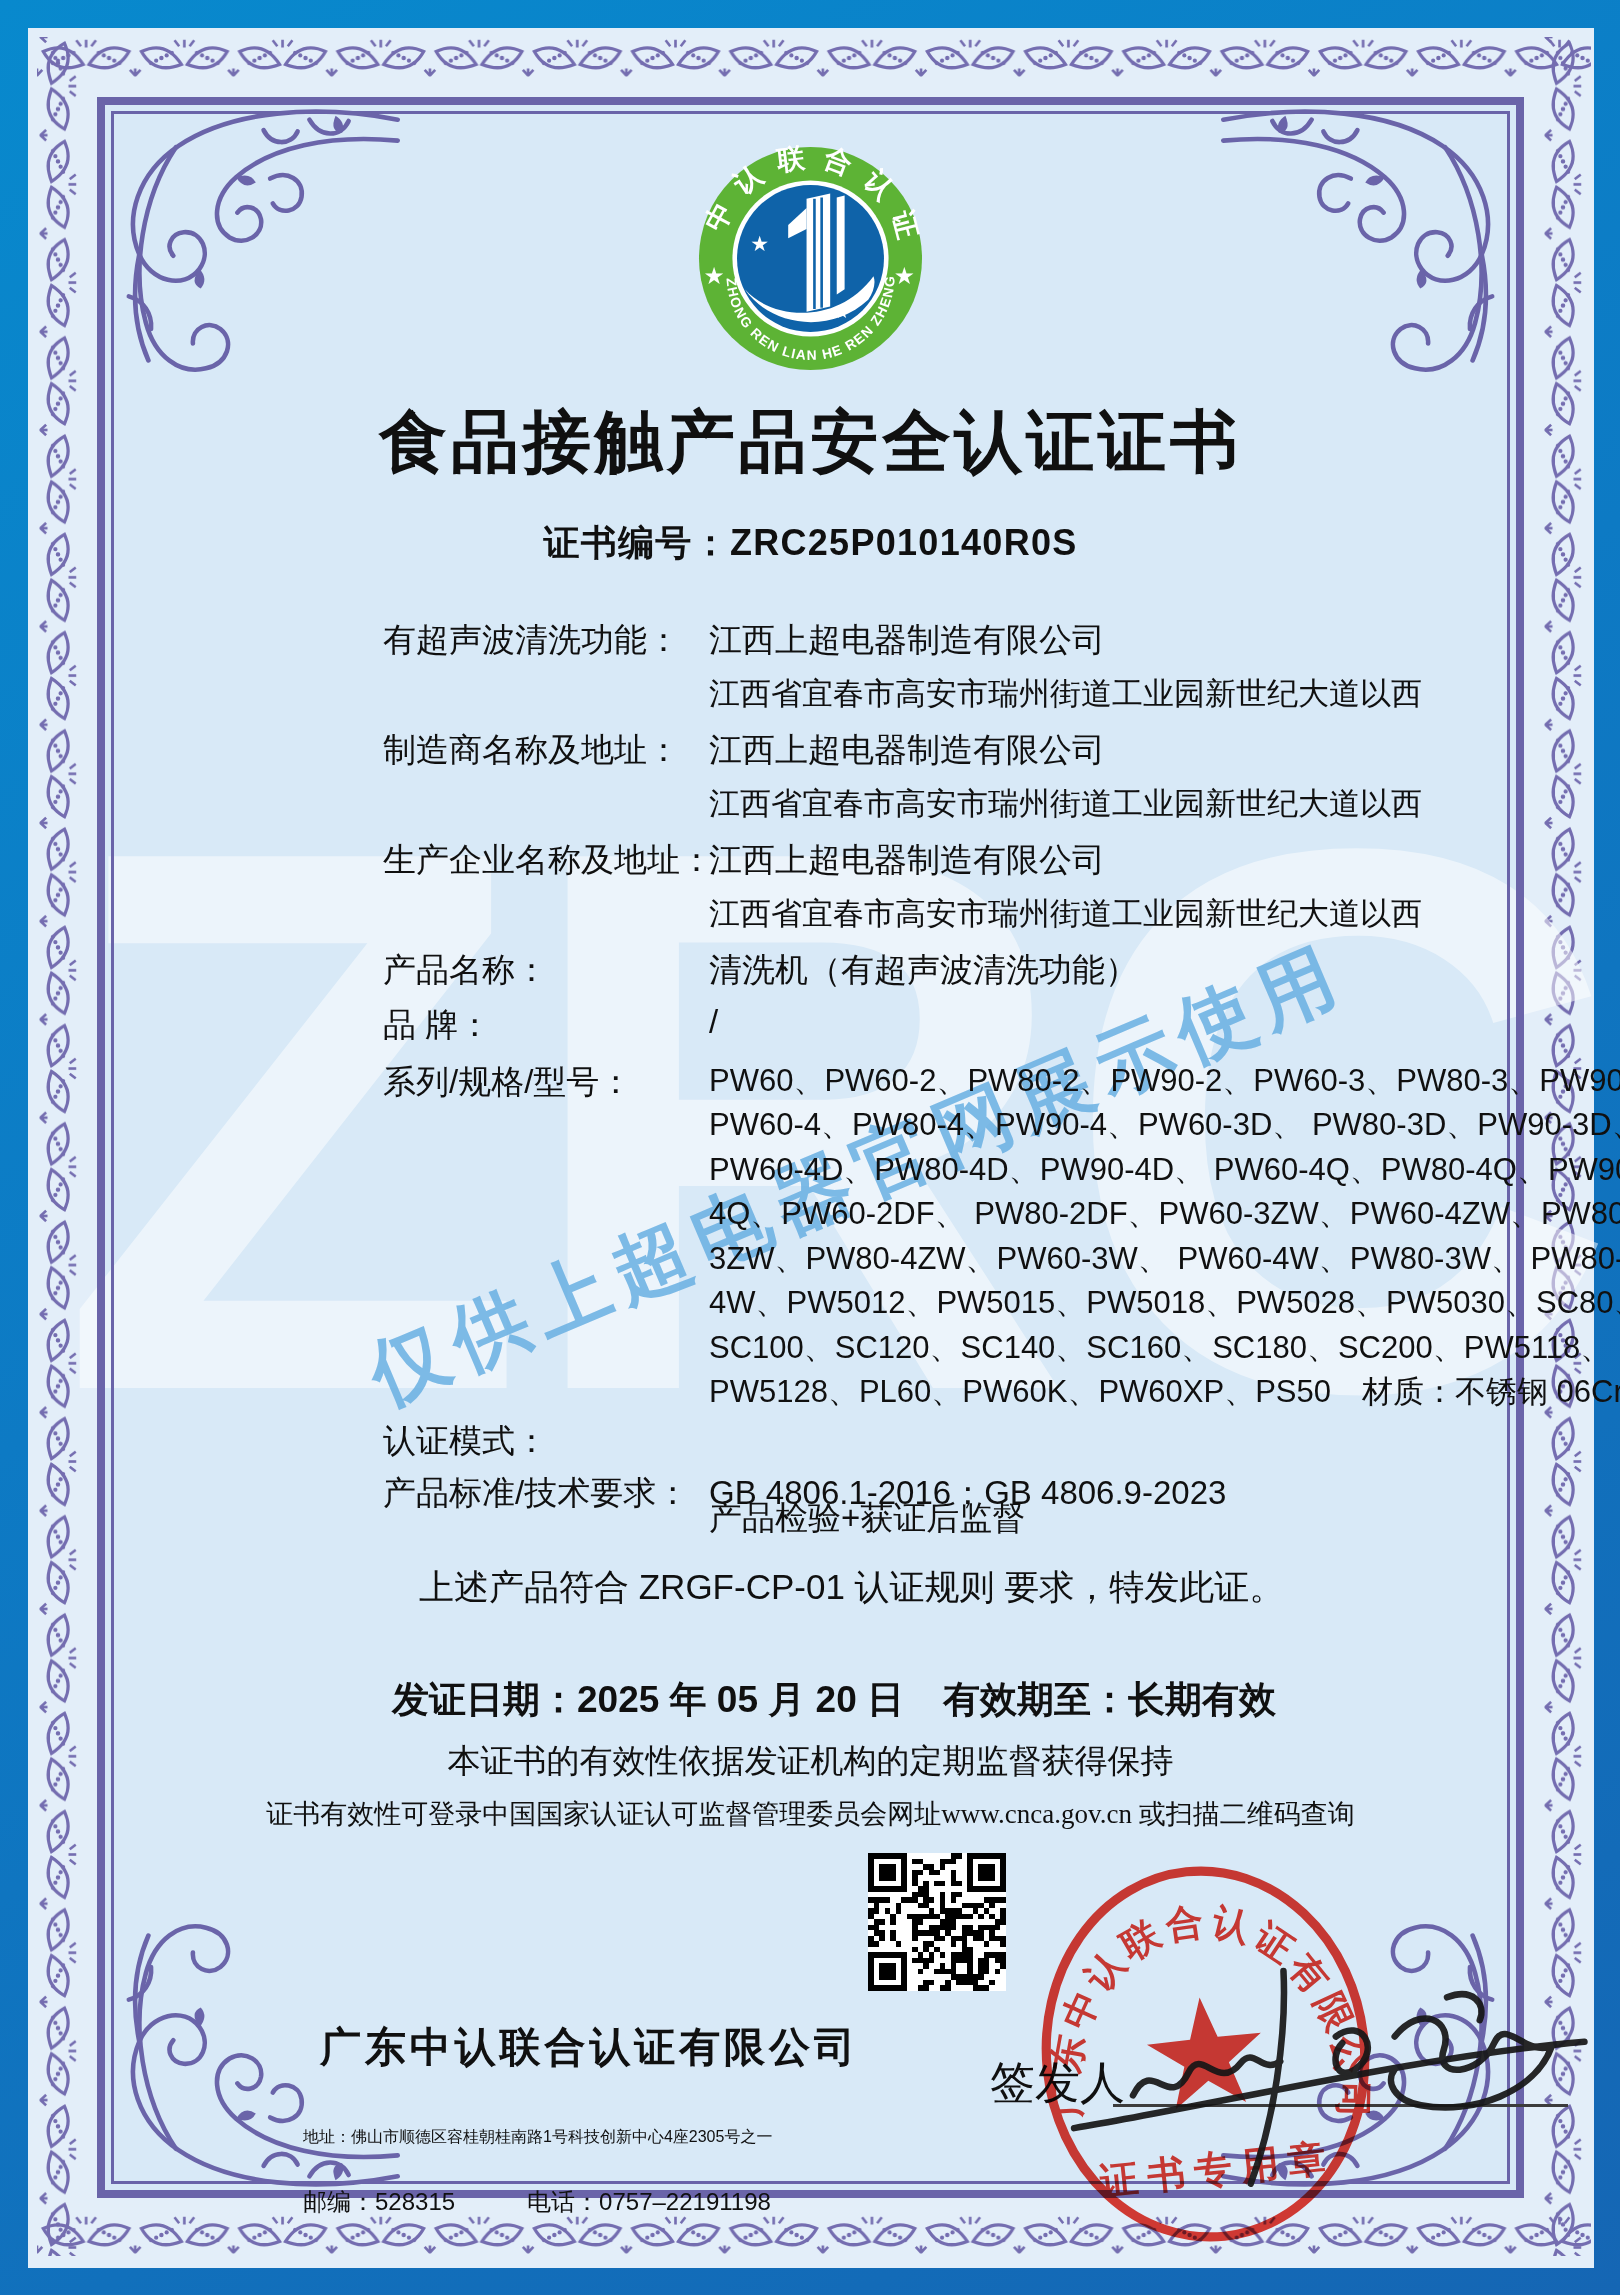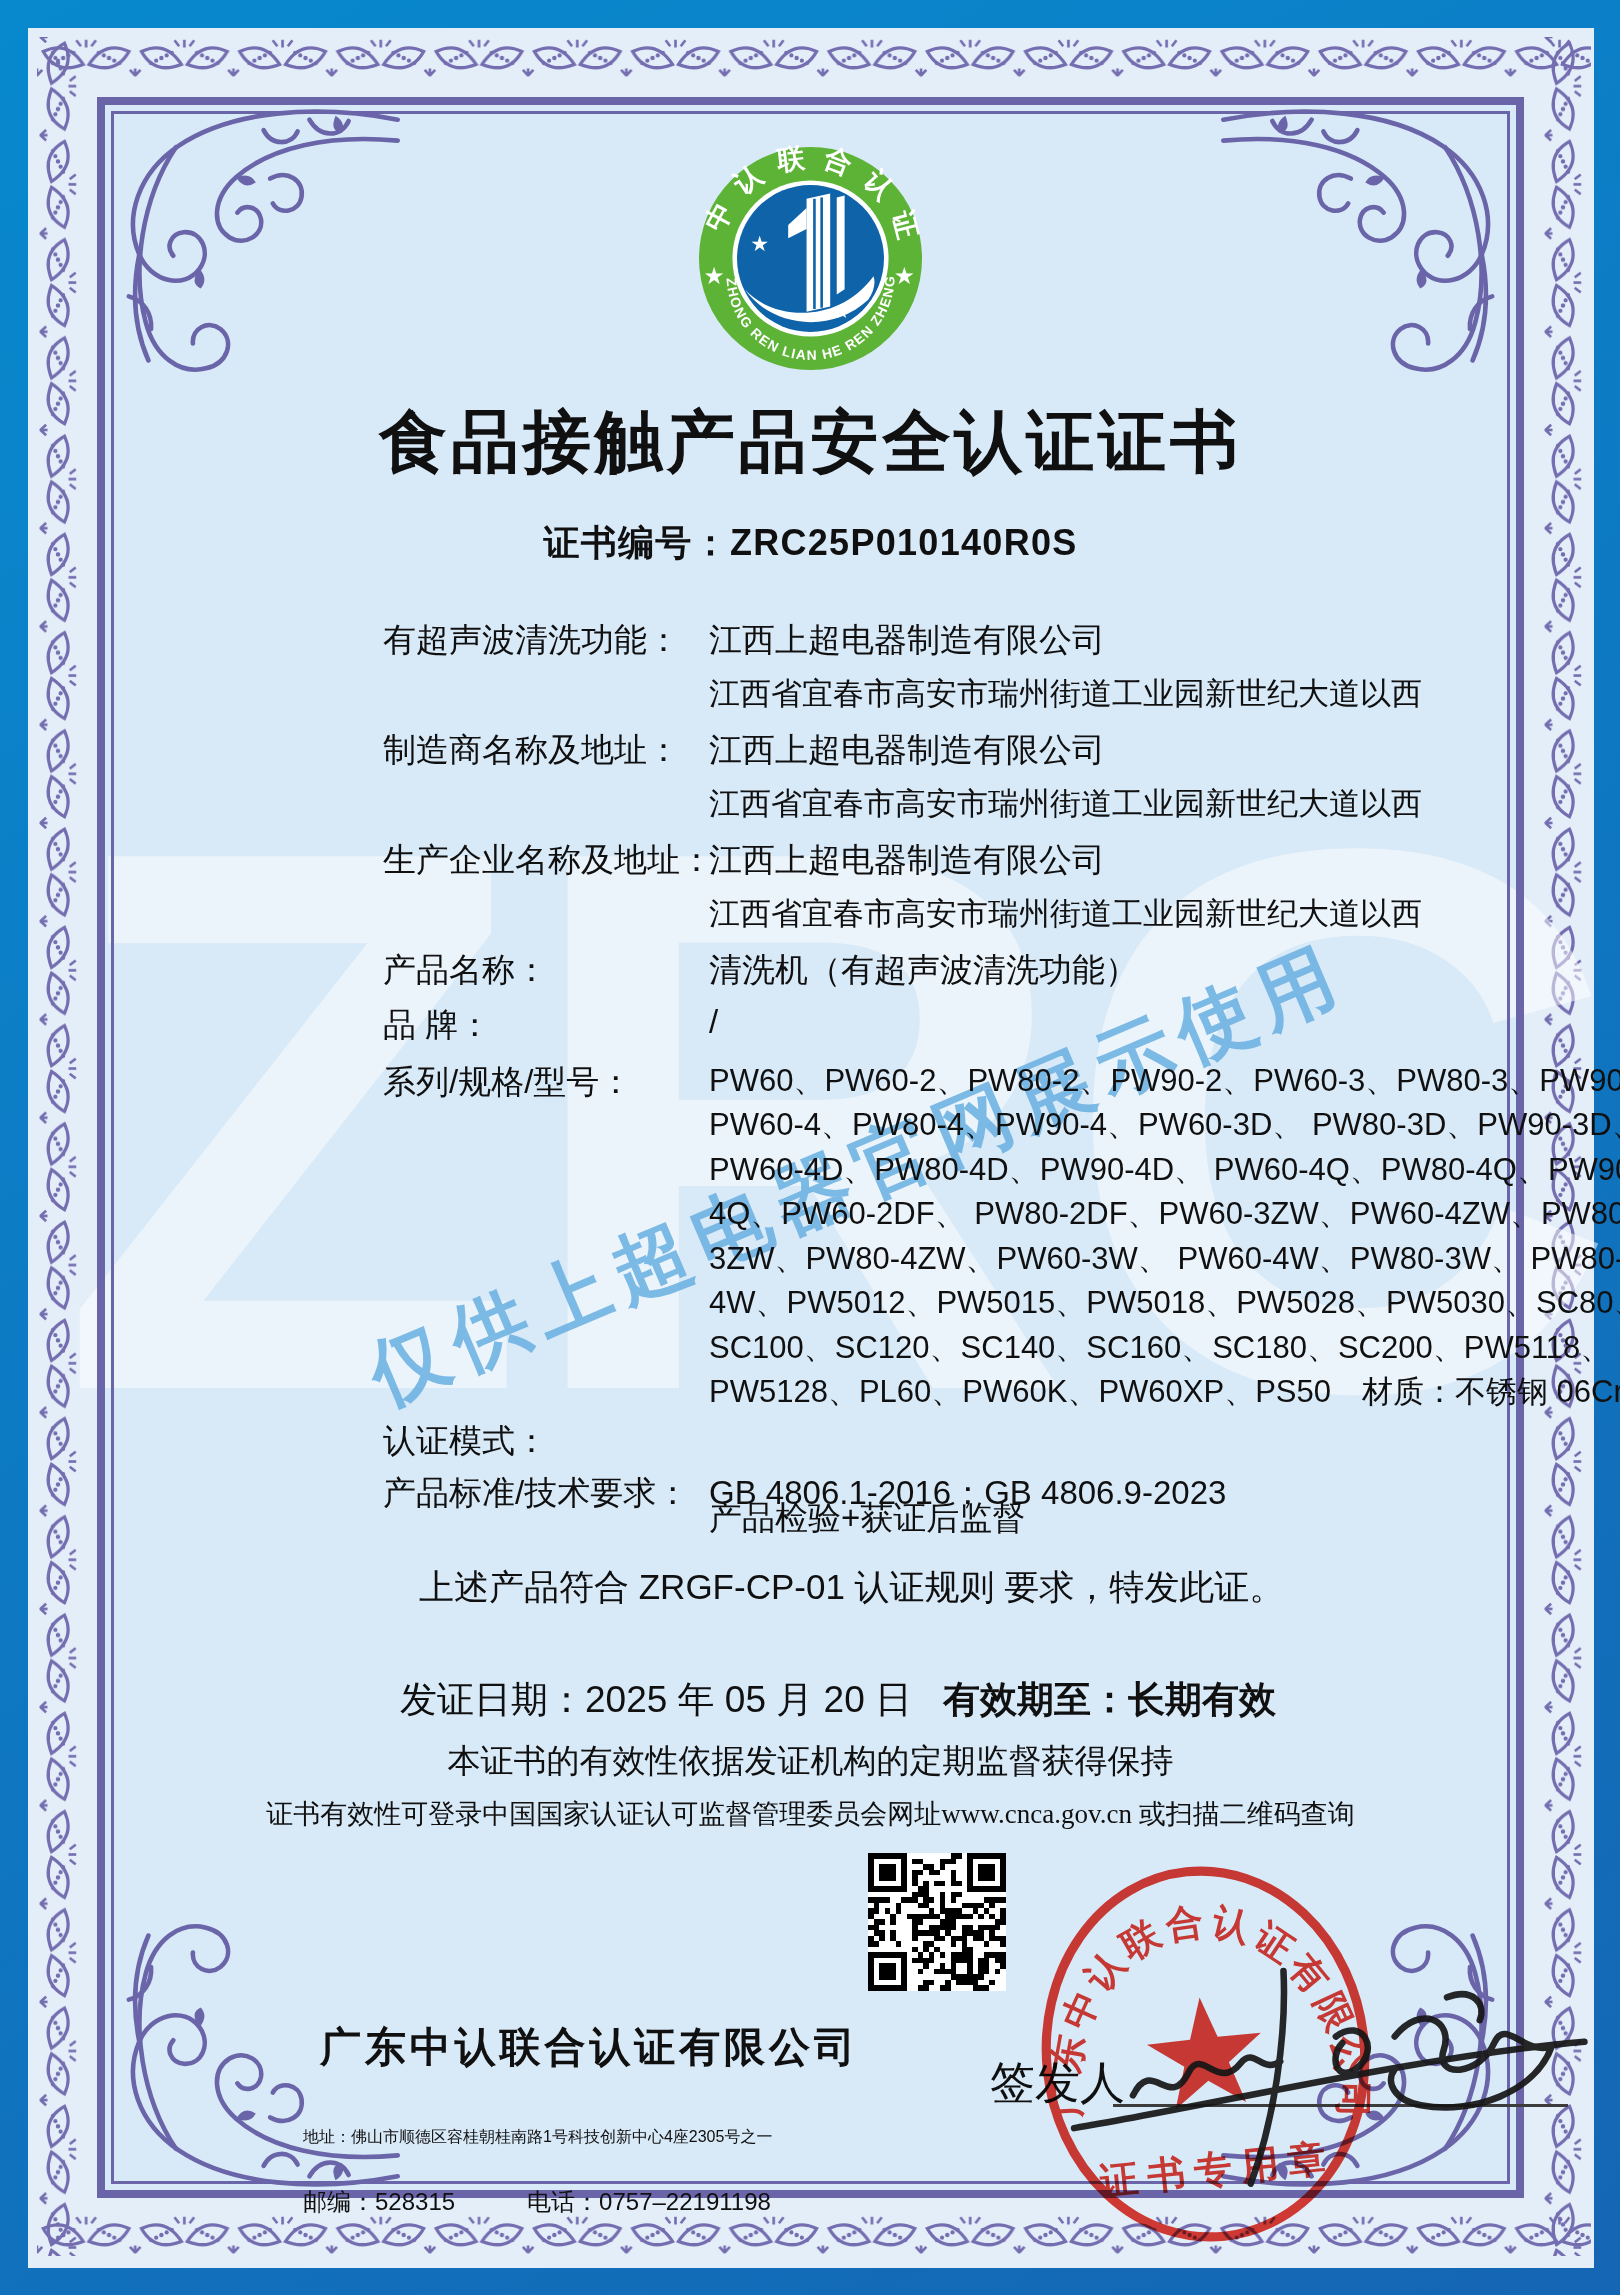--- a/index.html
+++ b/index.html
@@ -18,21 +18,21 @@
           font-weight:800;color:rgba(255,255,255,0.5);letter-spacing:-13px;z-index:1;margin-left:21px;}
   .wm-diag{left:354px;top:1333px;font-size:77px;font-weight:700;color:rgba(105,175,226,0.85);
            letter-spacing:10.5px;white-space:nowrap;transform:rotate(-23deg);transform-origin:0 0;z-index:1;}
   .title{left:0;width:100%;top:397px;text-align:center;font-size:68px;font-weight:800;letter-spacing:3.9px;}
   .certno{left:0;width:100%;top:519px;text-align:center;font-size:36px;font-weight:600;letter-spacing:1.3px;}
   .lbl{left:383px;font-size:33px;font-weight:500;white-space:nowrap;}
   .val{left:709px;font-size:33px;font-weight:500;white-space:nowrap;}
   .adr{left:709px;font-size:31px;font-weight:500;white-space:nowrap;}
   .mline{left:709px;font-size:31px;font-weight:500;white-space:nowrap;}
   .statement{left:419px;top:1564px;font-size:35px;font-weight:500;white-space:nowrap;}
-  .d-issue{left:400px;top:1675px;font-size:37px;font-weight:400;white-space:nowrap;}
+  .d-issue{left:392px;top:1675px;font-size:37px;font-weight:700;white-space:nowrap;}
   .d-valid{left:943px;top:1675px;font-size:37px;font-weight:600;white-space:nowrap;}
   .note1{left:0;width:100%;top:1739px;text-align:center;font-size:33px;font-weight:500;
          font-family:"Liberation Serif",serif;}
   .note2{left:0;width:100%;top:1796px;text-align:center;font-size:27px;font-weight:500;
          font-family:"Liberation Serif",serif;}
   .company{left:320px;top:2020px;font-size:41px;font-weight:600;letter-spacing:3.9px;white-space:nowrap;}
   .c-addr{left:303px;top:2127px;font-size:16px;white-space:nowrap;}
   .c-post{left:303px;top:2186px;font-size:24px;white-space:nowrap;}
   .signer{left:990px;top:2053px;font-size:45px;font-weight:400;white-space:nowrap;z-index:4;}
   .sign-line{left:1113px;top:2104px;width:455px;height:3.3px;background:#3c3c3c;z-index:3;}

